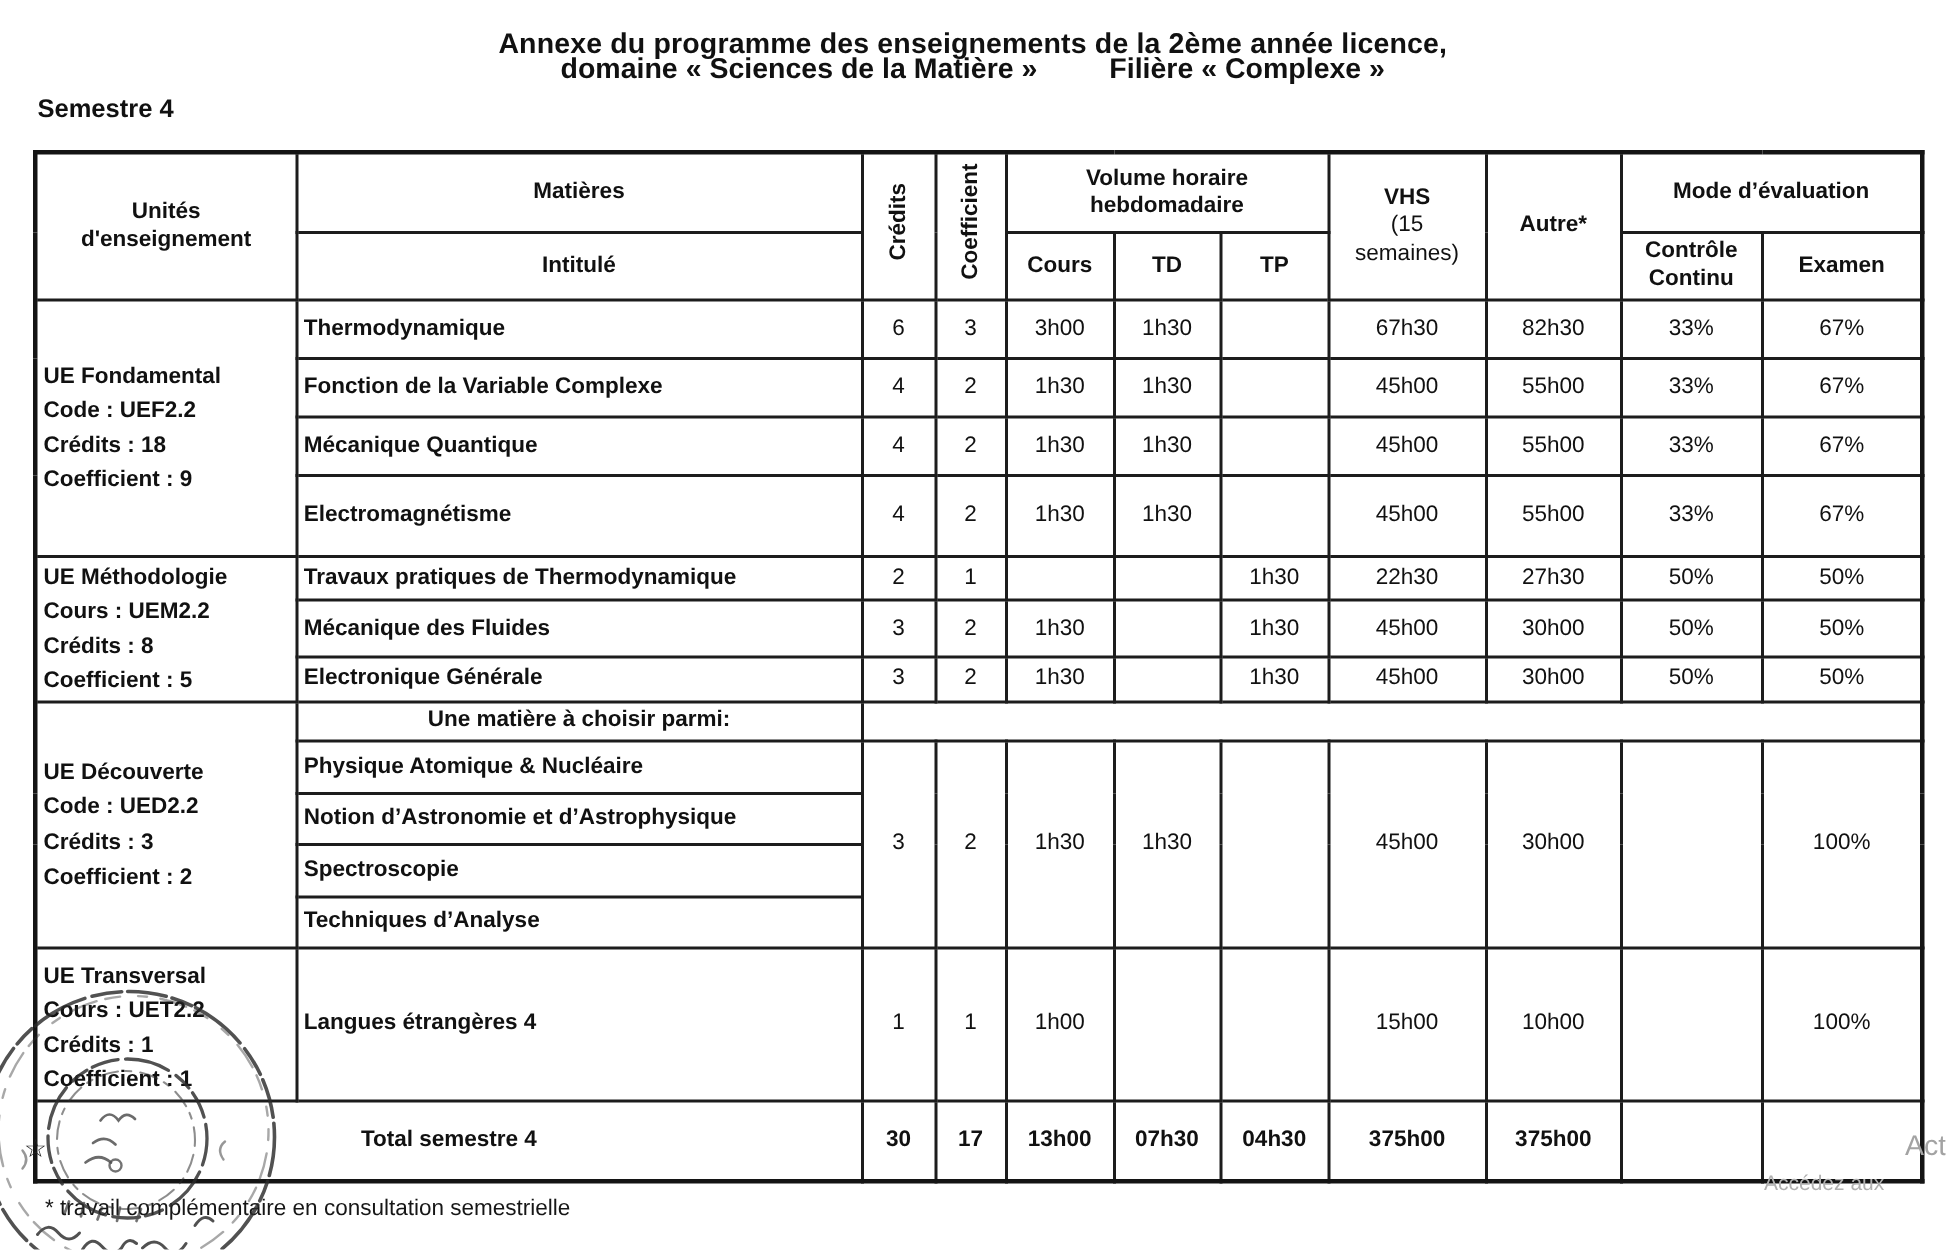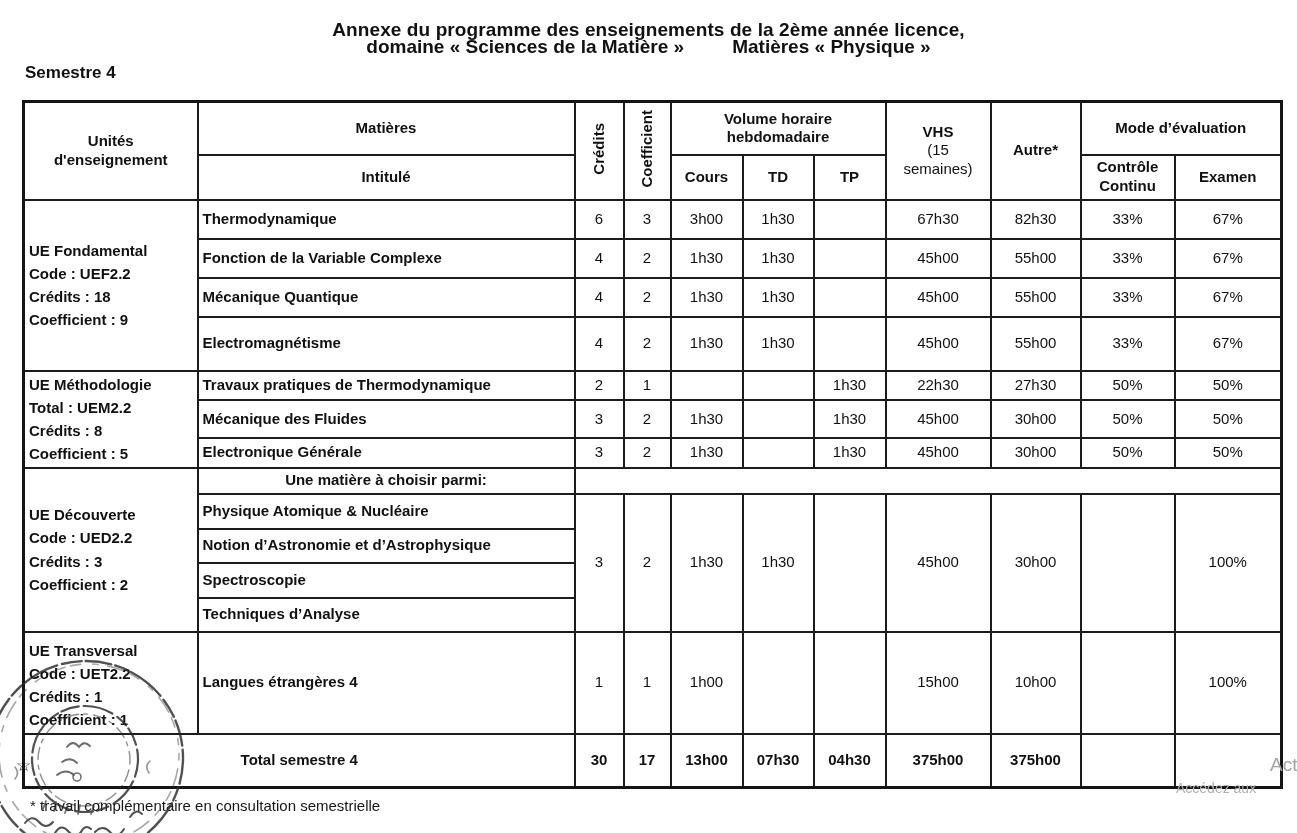--- a/index.html
+++ b/index.html
@@ -48,21 +48,21 @@
   .wm2{top:780px;left:1176px;font-size:14px;color:#b0b0b0;z-index:40;white-space:nowrap;}
   
   .stamp{left:-45px;top:627px;width:262px;height:262px;opacity:.82;z-index:20;pointer-events:none;}
 </style>
 </head>
 <body>
 
 <div class="abs title-line1">Annexe du programme des enseignements de la 2ème année licence,</div>
 <div class="abs title-line2">
   <span>domaine « Sciences de la Matière »</span>
-  <span>Matières « Physique »</span>
+  <span>Filière « Complexe »</span>
 </div>
 <div class="abs semestre">Semestre 4</div>
 
 <table class="prog">
   <colgroup>
     <col style="width:174px">
       <col style="width:377px">
       <col style="width:49px">
       <col style="width:47px">
     <col style="width:72px">
@@ -151,21 +151,21 @@
     <td class="val"></td>
     <td class="val">45h00</td>
     <td class="val">55h00</td>
     <td class="val">33%</td>
     <td class="val">67%</td>
   </tr>
 
   <tr class="r36">
     <td rowspan="3" class="ue-block">
       <div>UE Méthodologie</div>
-      <div>Total : UEM2.2</div>
+      <div>Cours : UEM2.2</div>
       <div>Crédits : 8</div>
       <div>Coefficient : 5</div>
     </td>
     <td class="mat">Travaux pratiques de Thermodynamique</td>
     <td class="val">2</td>
     <td class="val">1</td>
     <td class="val"></td>
     <td class="val"></td>
     <td class="val">1h30</td>
     <td class="val">22h30</td>
@@ -226,21 +226,21 @@
   <tr class="r35">
     <td class="mat">Spectroscopie</td>
   </tr>
   <tr class="r34">
     <td class="mat">Techniques d’Analyse</td>
   </tr>
 
   <tr class="r102">
     <td class="ue-block" style="vertical-align:top;padding-top:6px;">
       <div>UE Transversal</div>
-      <div>Code : UET2.2</div>
+      <div>Cours : UET2.2</div>
       <div>Crédits : 1</div>
       <div>Coefficient : 1</div>
     </td>
     <td class="mat">Langues étrangères 4</td>
     <td class="val">1</td>
     <td class="val">1</td>
     <td class="val">1h00</td>
     <td class="val"></td>
     <td class="val"></td>
     <td class="val">15h00</td>

